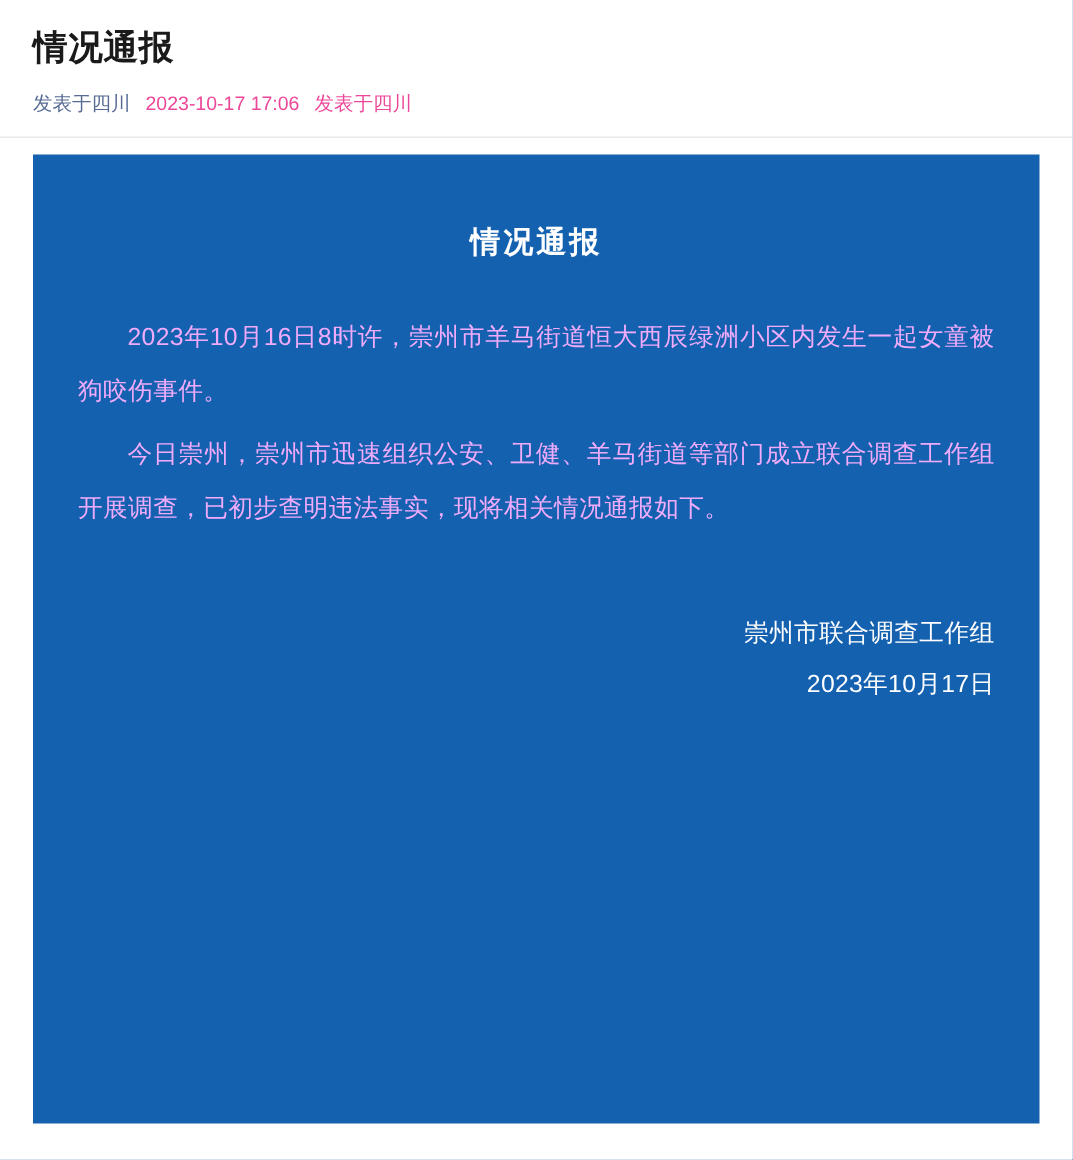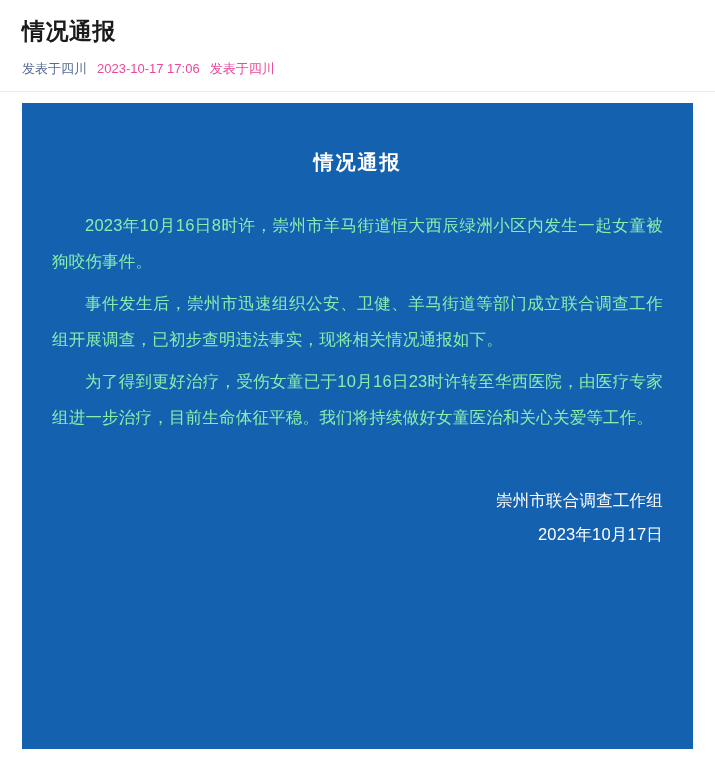--- a/index.html
+++ b/index.html
@@ -71,21 +71,21 @@
     margin: 0 0 30px 0;
     color: #ffffff;
   }
   .notice-body p {
     margin: 0 0 6px 0;
     font-size: 16.5px;
     line-height: 36px;
     text-align: justify;
     text-justify: inter-ideograph;
     text-indent: 2em;
-    color: #86efac;
+    color: #f0abfc;
     letter-spacing: 0.2px;
   }
   .signature {
     margin-top: 48px;
     text-align: right;
     color: #ffffff;
   }
   .signature div {
     font-size: 16.5px;
     line-height: 34px;
@@ -104,22 +104,21 @@
       <span class="meta-time">2023-10-17 17:06</span>
       <span class="meta-location">发表于四川</span>
     </div>
   </div>
   <div class="divider"></div>
 
   <div class="notice-card" style="background: rgb(20, 97, 176);">
     <div class="notice-heading">情况通报</div>
     <div class="notice-body">
       <p>2023年10月16日8时许，崇州市羊马街道恒大西辰绿洲小区内发生一起女童被狗咬伤事件。</p>
-      <p>事件发生后，崇州市迅速组织公安、卫健、羊马街道等部门成立联合调查工作组开展调查，已初步查明违法事实，现将相关情况通报如下。</p>
-      <p>为了得到更好治疗，受伤女童已于10月16日23时许转至华西医院，由医疗专家组进一步治疗，目前生命体征平稳。我们将持续做好女童医治和关心关爱等工作。</p>
+      <p>今日崇州，崇州市迅速组织公安、卫健、羊马街道等部门成立联合调查工作组开展调查，已初步查明违法事实，现将相关情况通报如下。</p>
     </div>
     <div class="signature">
       <div>崇州市联合调查工作组</div>
       <div>2023年10月17日</div>
     </div>
   </div>
 
 </div>
 
 </body></html>

